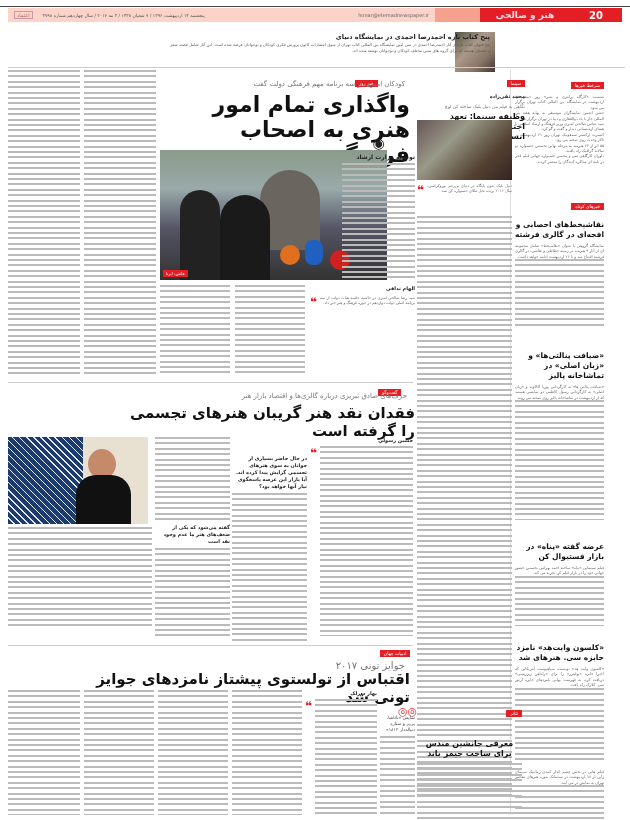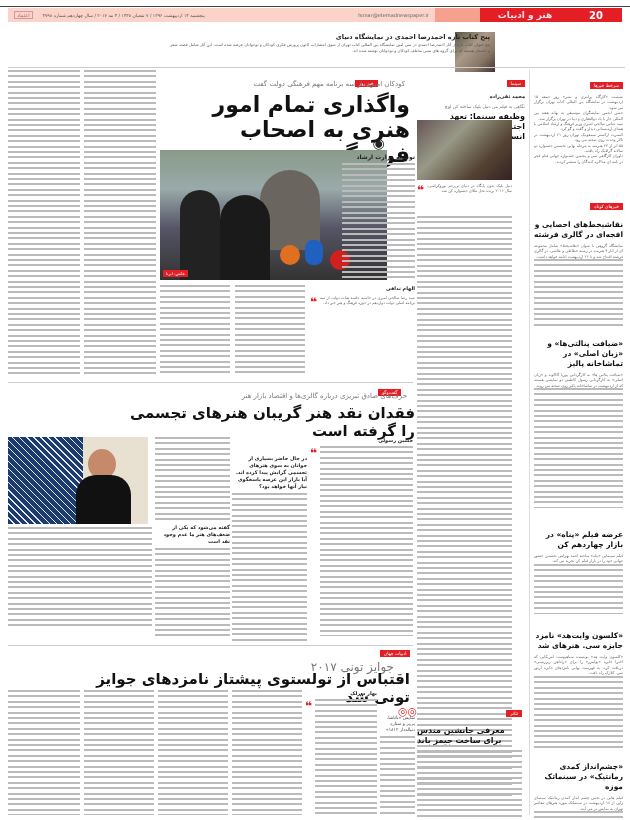--- a/index.html
+++ b/index.html
@@ -13,38 +13,38 @@
 .infobar{left:8px;top:8px;width:427px;height:14px;background:#fbd3c9;font-size:4.5px;display:flex;align-items:center;justify-content:space-between;padding:0 6px;color:#555}
 .email{font-size:5px;color:#666;direction:ltr}
 .logo{font-size:5px;border:1px solid #c9a;padding:0 2px;color:#a65}
 .teaser-photo{left:455px;top:32px;width:40px;height:40px;background:linear-gradient(135deg,#554 0%,#a98 40%,#876 70%,#433 100%)}
 .teaser-title{right:140px;top:33px;width:330px;font-size:6.5px;font-weight:bold;text-align:right}
 .teaser-text{right:140px;top:42px;width:330px;font-size:4px;line-height:6px;color:#555;text-align:justify}
 .hr{background:#ccc;height:1px}
 .redtag{background:#e31e24;color:#fff;font-size:4.5px;padding:1px 4px;display:inline-block}
 .col-text{font-size:3.8px;line-height:5.4px;color:#666;text-align:justify;overflow:hidden}
 .filler{display:block;height:100%;background:repeating-linear-gradient(180deg,#bbb 0,#bbb 2px,transparent 2px,transparent 5.4px)}
-.rsb{left:529px;top:70px;width:98px;height:745px;border-left:1px solid #ddd}
+.rsb{left:510px;top:70px;width:98px;height:745px;border-left:1px solid #ddd}
 .rsb-title{font-size:7.5px;font-weight:bold;line-height:10px;text-align:right;color:#111}
 .main-headline{font-size:22px;font-weight:900;line-height:25px;text-align:right;color:#111;letter-spacing:-0.5px}
 .kicker{font-size:7px;color:#777;text-align:right}
 .photo1{left:160px;top:150px;width:227px;height:130px;background:linear-gradient(180deg,#8a9a8a 0%,#9aa 30%,#556 60%,#333 100%);overflow:hidden}
 .photo2{left:8px;top:437px;width:140px;height:87px;overflow:hidden;background:#1c3b6e}
 .photo3{left:417px;top:120px;width:95px;height:60px;background:linear-gradient(135deg,#655 0%,#998 35%,#543 70%,#322 100%)}
 .quote-mark{color:#e31e24;font-size:12px;font-weight:bold}
 .byline{font-size:5px;font-weight:bold;text-align:right}
 .caption{font-size:4px;color:#fff;background:#e31e24;padding:1px 3px}
 </style>
 </head>
 <body>
 
 <div class="abs topbar"></div>
 <div class="abs pagenum">20</div>
 <div class="abs section2"></div>
-<div class="abs section">هنر و ادبیات</div>
+<div class="abs section">هنر و صالحی</div>
 <div class="abs infobar">
   <span class="email">honar@etemadnewspaper.ir</span>
   <span style="flex:1;text-align:left;padding-left:10px">پنجشنبه ۱۴ اردیبهشت ۱۳۹۶ / ۷ شعبان ۱۴۳۸ / ۴ مه ۲۰۱۷ / سال چهاردهم شماره ۳۷۹۸</span>
   <span class="logo">اعتماد</span>
 </div>
 
 <div class="abs teaser-photo" style="left:455px;width:40px"></div>
 <div class="abs teaser-title" style="right:140px;width:320px;left:auto">پنج کتاب تازه احمدرضا احمدی در نمایشگاه دنیای</div>
 <div class="abs teaser-text" style="right:140px;width:320px">پنج عنوان کتاب تازه از آثار احمدرضا احمدی در سی امین نمایشگاه بین المللی کتاب تهران از سوی انتشارات کانون پرورش فکری کودکان و نوجوانان عرضه شده است. این آثار شامل قصه، شعر و داستان هستند که برای گروه های سنی مختلف کودکان و نوجوانان نوشته شده اند.</div>
 
@@ -59,30 +59,29 @@
       <div>سید عباس صالحی امیری وزیر فرهنگ و ارشاد اسلامی با همتای ارمنستانی دیدار و گفت و گو کرد.</div>
       <div>کنسرت ارکستر سمفونیک تهران روز ۲۱ اردیبهشت در تالار وحدت روی صحنه می رود.</div>
       <div>۵۵ اثر از ۲۴ هنرمند به مرحله نهایی نخستین جشنواره دو سالانه گرافیک راه یافتند.</div>
       <div>داوران کارگاهی سی و پنجمین جشنواره جهانی فیلم فجر در نامه ای مداکره کنندگان را منتشر کردند.</div>
     </div>
     <div style="text-align:right;margin-top:4px"><span class="redtag">خبرهای کوتاه</span></div>
 
     <div class="rsb-title" style="margin-top:8px">نقاشیخط‌های احصایی و افجه‌ای در گالری فرشته</div>
     <div class="col-text" style="height:95px;margin-top:3px"><span>نمایشگاه گروهی با عنوان «نقاشیخط» شامل مجموعه ای از آثار ۹ هنرمند در زمینه خطاطی و نقاشی، در گالری فرشته افتتاح شد و تا ۲۶ اردیبهشت ادامه خواهد داشت.</span><span class="filler" style="height:70px"></span></div>
 
-    <div class="rsb-title" style="margin-top:1px">«ضیافت پنالتی‌ها» و «زبان اصلی» در تماشاخانه پالیز</div>
+    <div class="rsb-title" style="margin-top:13px">«ضیافت پنالتی‌ها» و «زبان اصلی» در تماشاخانه پالیز</div>
     <div class="col-text" style="height:150px;margin-top:3px"><span>«ضیافت پنالتی ها» به کارگردانی پوریا آکاکوند و «زبان اصلی» به کارگردانی رسول کاظمی دو نمایشی هستند که از اردیبهشت در تماشاخانه پالیز روی صحنه می روند.</span><span class="filler" style="height:120px"></span></div>
 
-    <div class="rsb-title" style="margin-top:8px">عرضه فیلم «پناه» در بازار چهاردهم کن</div>
+    <div class="rsb-title" style="margin-top:8px">عرضه گفته «پناه» در بازار فستیوال کن</div>
     <div class="col-text" style="height:70px;margin-top:3px"><span>فیلم سینمایی «پناه» ساخته احمد بهرامی نخستین حضور جهانی خود را در بازار فیلم کن تجربه می کند.</span><span class="filler" style="height:50px"></span></div>
 
     <div class="rsb-title" style="margin-top:8px">«کلسون وایت‌هد» نامزد جایزه سی. هنرهای شد</div>
     <div class="col-text" style="height:100px;margin-top:3px"><span>«کلسون وایت هد» نویسنده سیاهپوست آمریکایی که اخیرا جایزه «پولیتزر» را برای «راه‌آهن زیرزمینی» دریافت کرد، به فهرست نهایی نامزدهای جایزه آرتور سی. کلارک راه یافت.</span><span class="filler" style="height:75px"></span></div>
 
-    <div class="rsb-title" style="margin-top:8px">«چشم‌انداز کمدی رمانتیک» در سینماتک موزه</div>
     <div class="col-text" style="height:95px;margin-top:3px"><span>فیلم هایی در بخش چشم انداز کمدی رمانتیک سینمای ژاپن از ۱۸ اردیبهشت در سینماتک موزه هنرهای معاصر تهران به نمایش در می آیند.</span><span class="filler" style="height:75px"></span></div>
   </div>
 </div>
 
 <div class="abs" style="left:415px;top:70px;width:110px">
   <div style="text-align:right"><span class="redtag">سینما</span></div>
   <div class="byline" style="margin-top:4px">محمد تقی‌زاده</div>
   <div class="kicker" style="font-size:4.5px;margin-top:5px">نگاهی به فیلم من دنیل بلیک ساخته کن لوچ</div>
   <div style="font-size:8px;font-weight:bold;line-height:10px;text-align:right;margin-top:3px;color:#111">وظیفه سینما: تعهد اجتماعی و عشق و انساندوستی</div>
 </div>
@@ -179,21 +178,21 @@
 <div class="abs col-text" style="left:80px;top:527px;width:72px;height:100px">
     <span class="filler"></span>
   </div>
 <div class="abs col-text" style="left:8px;top:527px;width:72px;height:100px">
     <span class="filler"></span>
   </div>
 
 <div class="abs hr" style="left:8px;top:645px;width:405px"></div>
 
 <div class="abs" style="left:380px;top:640px"><span class="redtag">ادبیات جهان</span></div>
-<div class="abs kicker" style="right:236px;top:660px;width:200px;font-size:12px">جوایز تونی ۲۰۱۷</div>
+<div class="abs kicker" style="right:225px;top:660px;width:200px;font-size:10px">جوایز تونی ۲۰۱۷</div>
 <div class="abs" style="right:220px;top:670px;width:320px;font-size:15px;font-weight:900;text-align:right;color:#111">اقتباس از تولستوی پیشتاز نامزدهای جوایز تونی شد</div>
 
 <div class="abs" style="left:395px;top:700px;width:25px;text-align:center">
   <span style="color:#e31e24;font-size:11px">◎◎</span>
 </div>
 <div class="abs" style="left:380px;top:715px;width:35px">
   <div style="font-size:4.5px;text-align:right;line-height:6px;color:#444">نمایش «ناتاشا، پی‌یر و ستاره دنباله‌دار ۱۸۱۲»</div>
   <div class="col-text" style="height:80px;margin-top:3px">
       <span class="filler"></span>
     </div>
@@ -215,17 +214,17 @@
   </div>
 <div class="abs col-text" style="left:84px;top:690px;width:70px;height:125px">
     <span class="filler"></span>
   </div>
 <div class="abs col-text" style="left:8px;top:690px;width:72px;height:125px">
     <span class="filler"></span>
   </div>
 
 <div class="abs" style="left:417px;top:700px;width:105px">
   <div style="text-align:right"><span class="redtag">تئاتر</span></div>
-  <div style="font-size:8px;font-weight:bold;text-align:left;line-height:10px;margin-top:7px;color:#111">معرفی جانشین مندس برای ساخت جیمز باند</div>
+  <div style="font-size:8px;font-weight:bold;text-align:center;line-height:10px;margin-top:20px;color:#111">معرفی جانشین مندس برای ساخت جیمز باند</div>
   <div class="col-text" style="height:85px;margin-top:4px">
       <span class="filler"></span>
     </div>
 </div>
 
 </body></html>

